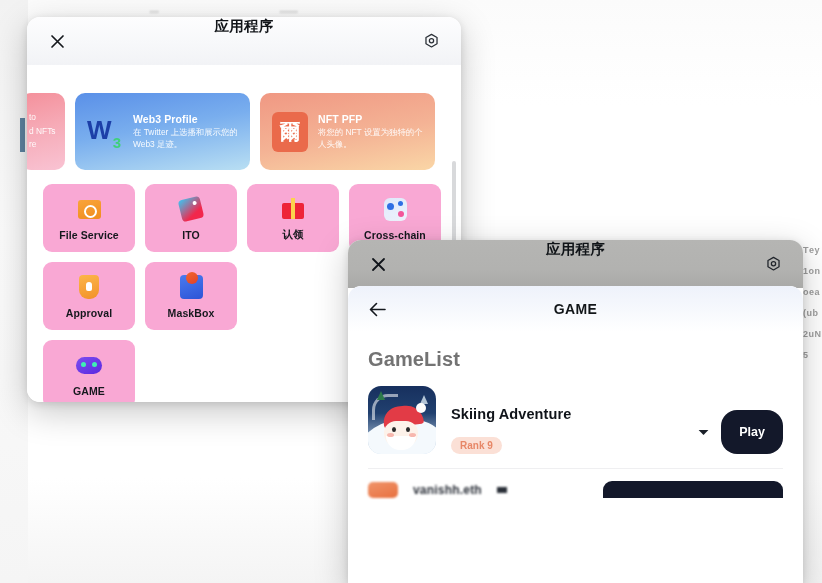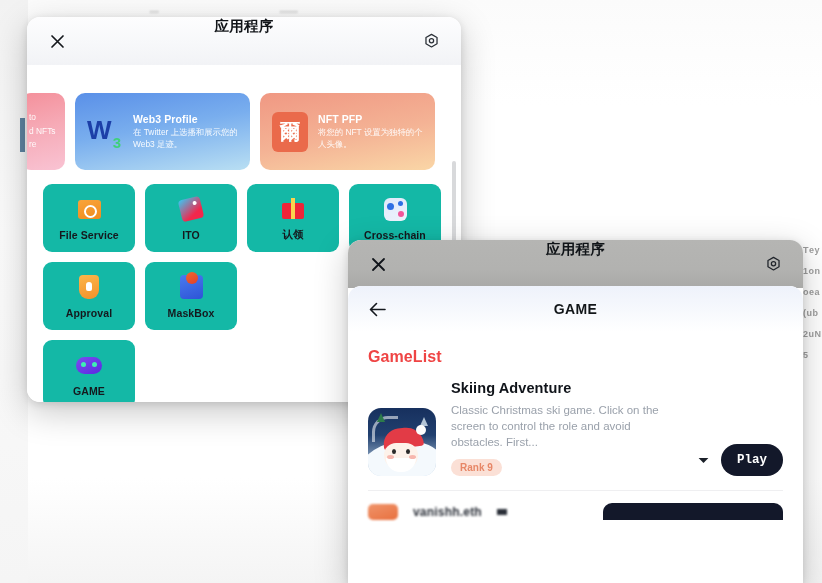--- a/index.html
+++ b/index.html
@@ -164,21 +164,21 @@
   
   .grid {
     display: grid;
     grid-template-columns: repeat(4, 92px);
     gap: 10px;
     padding: 0 0 0 16px;
   }
   .tile {
     height: 68px;
     border-radius: 9px;
-    background: #14b8a6;
+    background: #f9a8d4;
     display: flex; flex-direction: column;
     align-items: center; justify-content: center;
     gap: 6px;
     cursor: pointer;
   }
   .tile-icon {
     width: 27px; height: 27px;
     display: flex; align-items: center; justify-content: center;
     font-size: 21px; line-height: 1;
   }
@@ -253,21 +253,21 @@
   }
   .back-btn {
     position: absolute; left: 18px; top: 50%; transform: translateY(-50%);
     width: 22px; height: 22px;
     display: flex; align-items: center; justify-content: center;
     cursor: pointer;
   }
 
   .glist-wrap { padding: 16px 20px 0 20px; }
   .glist-title {
-    font-size: 16px; font-weight: 700; color: #ef4444;
+    font-size: 20px; font-weight: 700; color: #737373;
     letter-spacing: .1px; margin-bottom: 13px;
   }
 
   .game-row {
     display: flex; align-items: flex-end; gap: 15px;
     padding-bottom: 14px;
   }
   .thumb {
     flex: 0 0 auto;
     width: 68px; height: 68px;
@@ -353,28 +353,28 @@
     flex: 0 0 auto;
     display: flex; align-items: center; gap: 11px;
     padding-top: 26px;
   }
   .caret-btn {
     width: 13px; height: 13px;
     display:flex;align-items:center;justify-content:center;
     cursor: pointer;
   }
   .play-btn {
-    width: 62px; height: 32px;
+    width: 62px; height: 44px;
     border-radius: 16px;
     background: #13182a;
     color: #ffffff;
     font-size: 12.5px; font-weight: 700;
     display: flex; align-items: center; justify-content: center;
     border: none; cursor: pointer;
-    font-family: Liberation Mono, monospace;
+    font-family: Liberation Sans, sans-serif;
   }
 
   .row-sep {
     height: 1px; background: #efeff1; margin: 0 0 12px 0;
   }
 
   
   .game-row.partial { padding-bottom: 0; align-items: center; }
   .thumb.small {
     width: 30px; height: 16px; border-radius: 5px;
@@ -576,21 +576,20 @@
             <div class="face"></div>
             <div class="beard"></div>
             <div class="eye l"></div>
             <div class="eye r"></div>
             <div class="cheek l"></div>
             <div class="cheek r"></div>
           </div>
 
           <div class="game-info">
             <div class="game-name">Skiing Adventure</div>
-            <div class="game-desc">Classic Christmas ski game. Click on the screen to control the role and avoid obstacles. First...</div>
             <span class="rank-badge">Rank 9</span>
           </div>
 
           <div class="game-actions">
             <div class="caret-btn">
               <svg width="11" height="7" viewBox="0 0 11 7">
                 <path d="M0.6 1 L5.5 6 L10.4 1 Z" fill="#1b2029"></path>
               </svg>
             </div>
             <button class="play-btn">Play</button>

